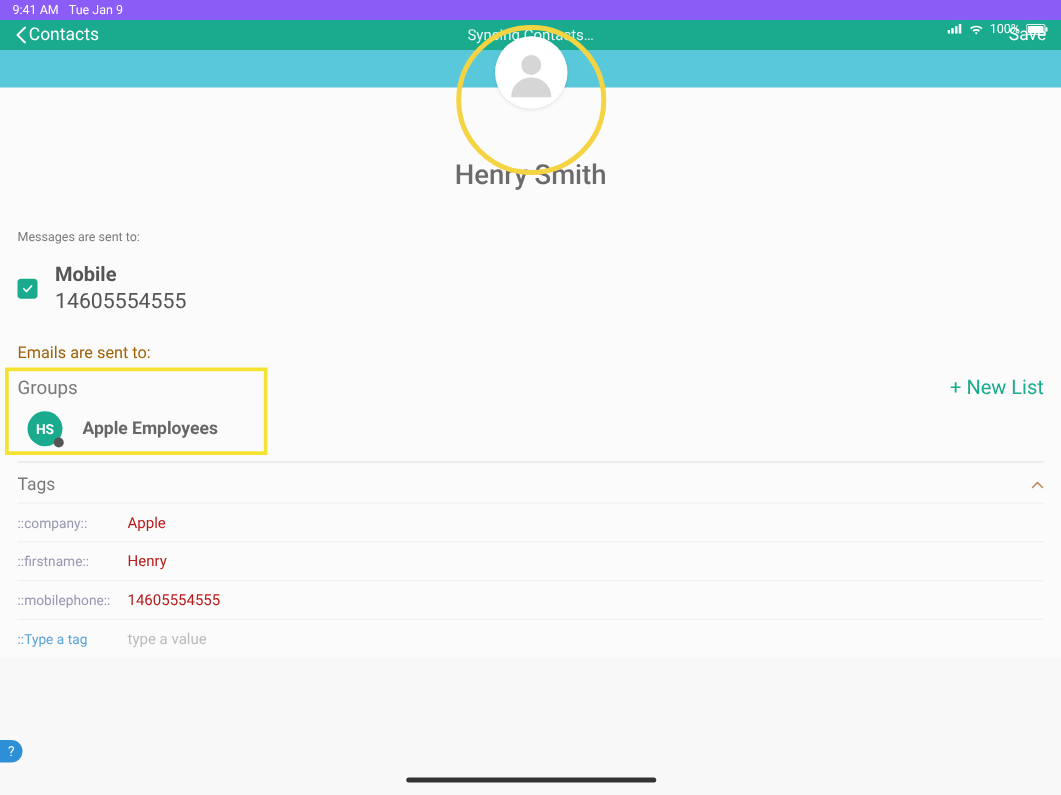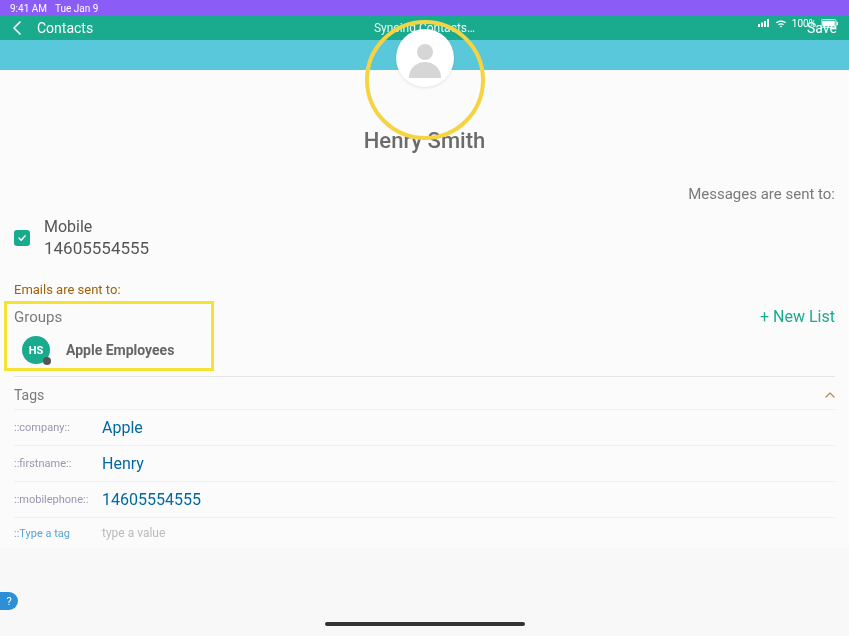--- a/index.html
+++ b/index.html
@@ -52,21 +52,21 @@
     .topbar-center {
       position: absolute;
       left: 50%;
       transform: translateX(-50%);
       font-size: 12px;
       opacity: 0.9;
     }
     .back-link {
       display: flex;
       align-items: center;
-      gap: 16px;
+      gap: 2px;
       cursor: pointer;
     }
     .save-link {
       cursor: pointer;
     }
     .content {
       background: #fbfbfb;
     }
     .profile-banner {
       background: #5ac8db;
@@ -105,23 +105,22 @@
       margin-top: 58px;
       font-size: 22px;
       color: #6b6b6b;
       font-weight: 500;
     }
     .section {
       padding: 10px 14px 4px 14px;
     }
     .section-label {
       color: #7a7a7a;
-      font-size: 15px;
+      font-size: 10px;
       margin-bottom: 8px;
-      text-align: right;
     }
     .row-check {
       display: flex;
       align-items: center;
       gap: 14px;
       padding: 6px 0;
     }
     .checkbox {
       width: 16px;
       height: 16px;
@@ -129,20 +128,21 @@
       border-radius: 3px;
       display: flex;
       align-items: center;
       justify-content: center;
       color: #fff;
       font-size: 10px;
     }
     .mobile-block .mob-label {
       color: #555;
       font-size: 16px;
+      font-weight: bold;
     }
     .mobile-block .mob-number {
       color: #555;
       font-size: 17px;
       margin-top: 2px;
     }
     .emails-label {
       color: #a16207;
       font-size: 13px;
       padding: 14px 14px 4px 14px;
@@ -236,21 +236,21 @@
     .tag-key {
       color: #9797b0;
       width: 88px;
       font-size: 11px;
     }
     .tag-key-placeholder {
       color: #5aa3d6;
       width: 88px;
       font-size: 11px;
     }
-    .tag-val { color: #0369a1; font-size: 16px; }
+    .tag-val { color: #b91c1c; font-size: 12px; }
     .tag-val-placeholder { color: #bbb; font-size: 12px; }
     .help-bubble {
       position: absolute;
       left: 0;
       bottom: 26px;
       width: 18px;
       height: 18px;
       background: #2d8fd6;
       border-radius: 0 9px 9px 0;
       color: #fff;

